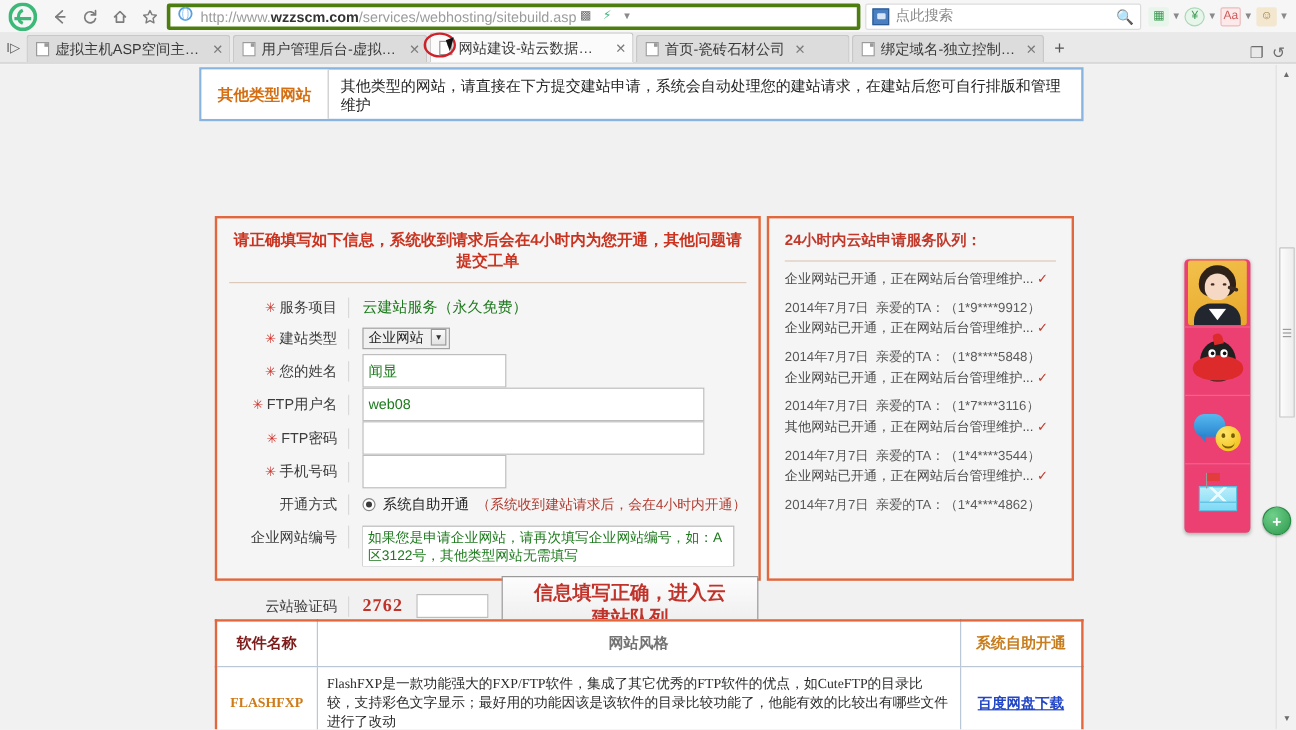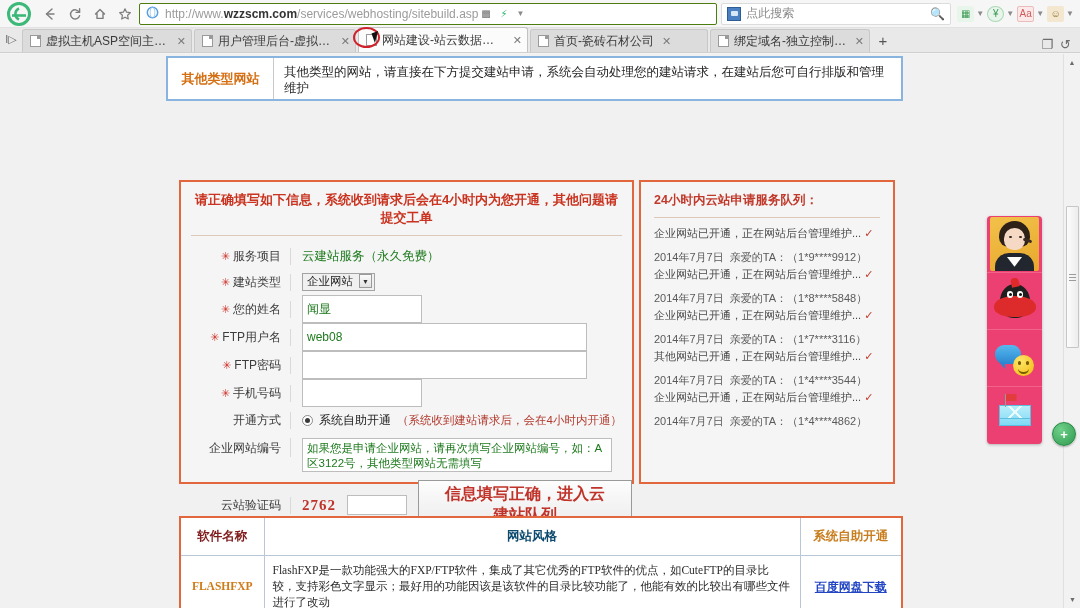--- a/index.html
+++ b/index.html
@@ -31,21 +31,21 @@
   .navbtn {
     width: 24px; height: 24px;
     display:flex; align-items:center; justify-content:center;
     color:#7d7d7d;
   }
   .navbtn svg { display:block; }
 
   .urlbar {
     flex: 1 1 auto;
     height: 22px; background:#fff;
-    border: 1px solid #4d7c0f; border-radius: 2px;
+    border: 3px solid #4d7c0f; border-radius: 2px;
     display:flex; align-items:center;
     margin: 0 4px 0 2px;
     padding: 0 6px;
     min-width: 0;
   }
   .url-globe { flex:0 0 13px; margin-right:6px; }
   .url-text {
     font-size: 12px; color:#9b9b9b; white-space:nowrap; overflow:hidden;
     font-family: "Liberation Sans", sans-serif;
   }
@@ -227,21 +227,21 @@
   .qline.status { color:#4a4a4a; }
   .qcheck { color:#c0392b; font-weight:bold; margin-left:3px;}
 
   
   .sw-table {
     position:absolute; left:179px; top:462px; width:724px;
     border:2px solid #e2673c; background:#fff; border-collapse:collapse;
   }
   .sw-table td, .sw-table th { border:1px solid #b9c7d6; vertical-align:middle;}
   .sw-head th { padding:10px 0; font-size:12.5px; font-weight:bold; color:#7f1d1d; }
-  .sw-head th.mid { color:#0c4a6e; }
+  .sw-head th.mid { color:#737373; }
   .sw-head th.right { color:#c87d1e; }
   .c1 { width:84px; text-align:center;}
   .c3 { width:102px; text-align:center;}
   .sw-name { font-size:11.5px; font-weight:bold; color:#cf7b17;
      font-family:"Liberation Serif", serif; text-align:center;}
   .sw-desc { font-size:11.5px; color:#2b2b2b; line-height:16px; padding:6px 8px;
      font-family:"Liberation Serif", serif;}
   .sw-dl { font-size:12px; font-weight:bold; color:#2346c4; text-decoration:underline;
      font-family:"Liberation Serif", serif;}
 

